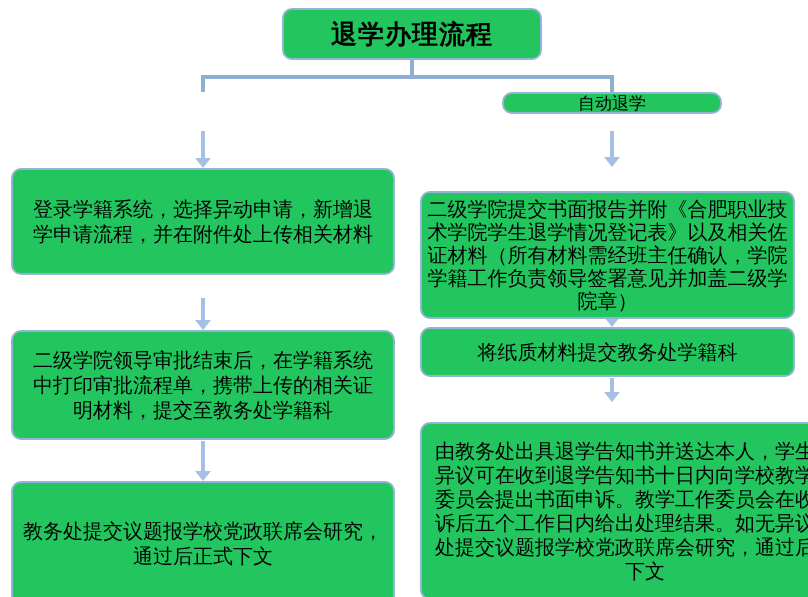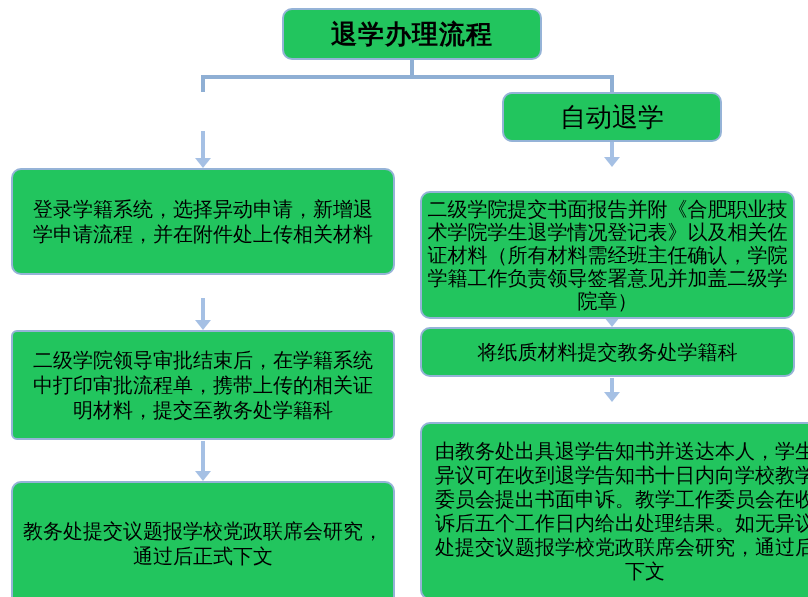--- a/index.html
+++ b/index.html
@@ -10,23 +10,23 @@
   }
   .links{position:absolute;left:0;top:0;width:808px;height:597px;z-index:0;}
   .node{
     position:absolute;z-index:1;box-sizing:border-box;
     background:#22c55e;border:2px solid #95B3D7;border-radius:10px;
     display:flex;align-items:center;justify-content:center;
     text-align:center;color:#000;
   }
   .node-title{left:282px;top:8px;width:260px;height:52px;font-size:26px;font-weight:bold;letter-spacing:1px;}
   .node-hdr-left{left:93px;top:92px;width:220px;height:39px;font-size:21px;}
-  .node-hdr-right{left:502px;top:92px;width:220px;height:50px;font-size:26px;}
+  .node-hdr-right{left:502px;top:92px;width:220px;height:22px;font-size:17px;}
   .node-l1{left:11px;top:168px;width:384px;height:107px;font-size:20px;line-height:25px;padding:4px 13px;}
-  .node-l2{left:11px;top:330px;width:384px;height:110px;font-size:20px;line-height:25px;padding:4px 13px;border-radius:6px;}
+  .node-l2{left:11px;top:330px;width:384px;height:110px;font-size:20px;line-height:25px;padding:4px 13px;}
   .node-l3{left:11px;top:481px;width:384px;height:126px;font-size:20px;line-height:25px;padding:4px 10px;}
   .node-r1{left:420px;top:167px;width:375px;height:128px;font-size:20px;line-height:23px;padding:3px 5px;margin-top:24px;}
   .node-r2{left:420px;top:327px;width:375px;height:50px;font-size:20px;line-height:24px;padding:2px 4px;}
   .node-r3{left:420px;top:402px;width:450px;height:178px;font-size:20px;line-height:24px;padding:15px 6px;margin-top:20px;}
 </style>
 </head>
 <body>
 
 <div class="canvas">
 

